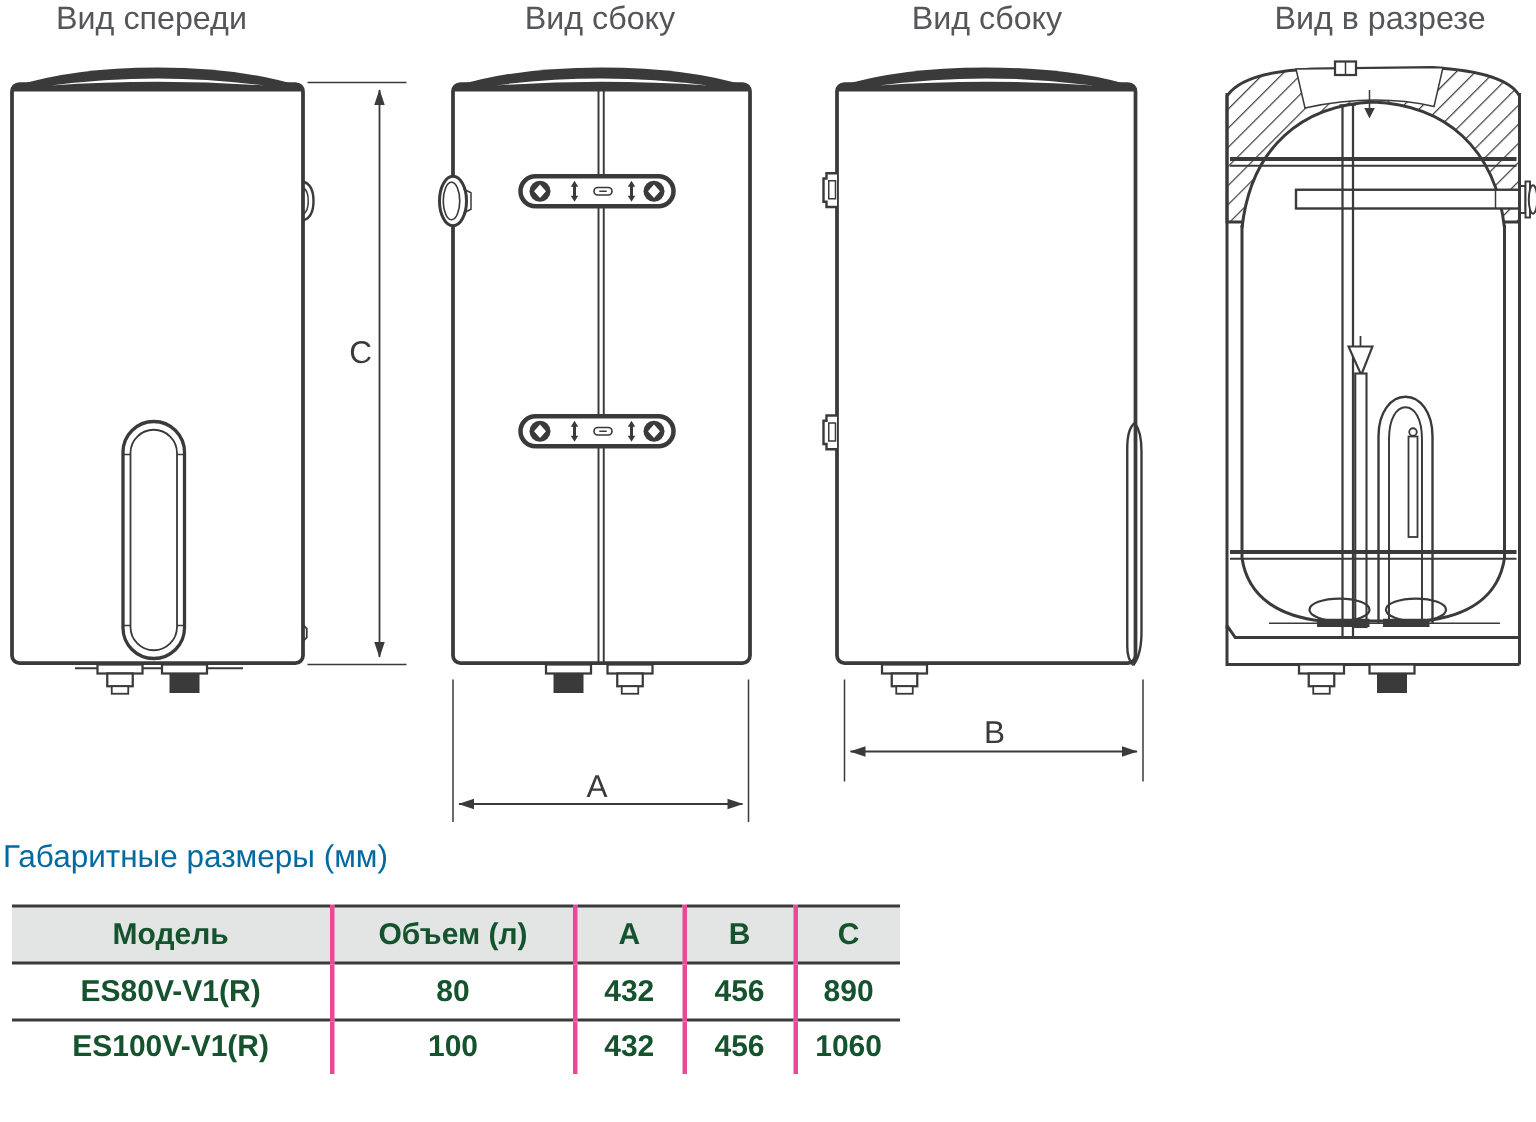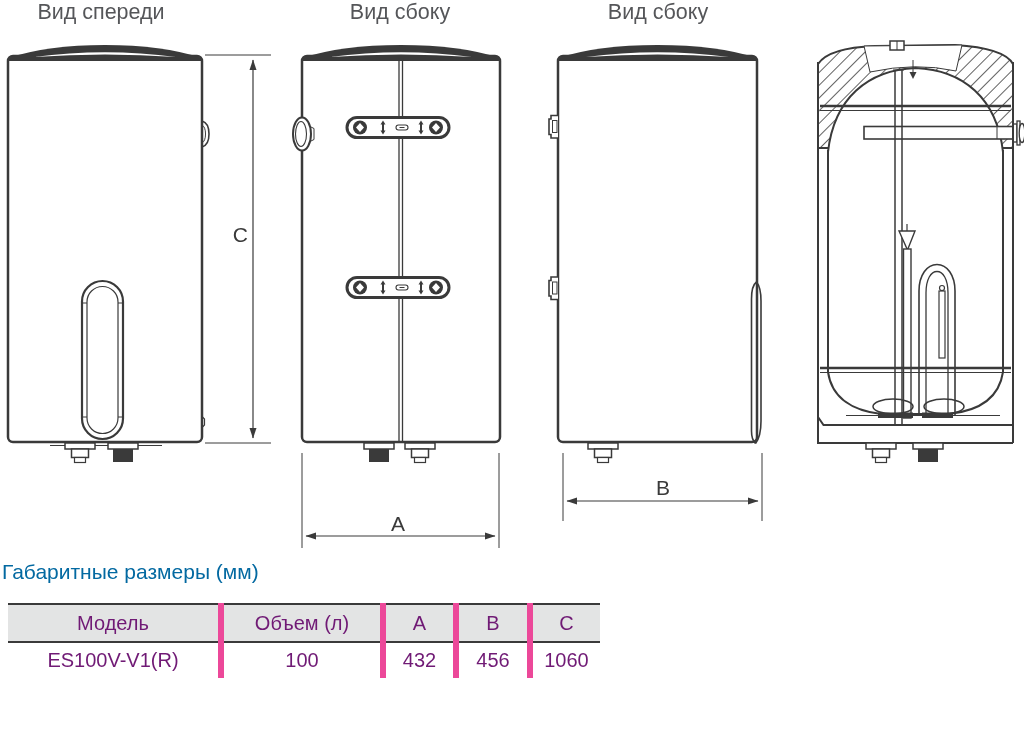--- a/index.html
+++ b/index.html
@@ -6,34 +6,35 @@
   .canvas{position:relative;width:1024px;height:748px;background:#fff;overflow:hidden;
           font-family:"Liberation Sans",sans-serif;}
   .view-title{position:absolute;top:0;transform:translateX(-50%);font-size:21.5px;
               color:#555659;white-space:nowrap;}
   #drawings{position:absolute;left:0;top:0;}
   .dim{font-family:"Liberation Sans",sans-serif;font-size:21px;fill:#3a3a3a;stroke:none;}
   .caption{position:absolute;left:2px;top:560px;font-size:21px;color:#0369a1;}
   table.spec{position:absolute;left:8px;top:603px;width:592px;border-collapse:collapse;
              table-layout:fixed;}
   table.spec th, table.spec td{height:36px;padding:0;text-align:center;vertical-align:middle;
-             font-size:20px;font-weight:400;color:#701a75;}
+             font-size:20px;font-weight:700;color:#14532d;}
   table.spec thead th{background:#e3e4e4;border-top:2px solid #3a3a3a;border-bottom:2px solid #3a3a3a;}
   table.spec tbody tr td{border-bottom:2px solid #3a3a3a;}
   table.spec tbody tr.last td{border-bottom:none;height:35px;}
-  table.spec th + th, table.spec td + td{border-left:6px solid #ec4899;}
+  table.spec th + th, table.spec td + td{border-left:3px solid #ec4899;}
 </style>
 </head>
 <body>
 
 <div class="canvas">
 
   <span class="view-title" style="left:101px">Вид спереди</span>
   <span class="view-title" style="left:400px">Вид сбоку</span>
   <span class="view-title" style="left:658px">Вид сбоку</span>
+  <span class="view-title" style="left:920px">Вид в разрезе</span>
 
   <svg id="drawings" width="1024" height="560" viewBox="0 0 1024 560">
     <defs>
       <marker id="arw" markerUnits="userSpaceOnUse" markerWidth="12" markerHeight="9" refX="10.5" refY="4" orient="auto-start-reverse">
         <path d="M0.5,0.5 L11,4 L0.5,7.5 Z" fill="#3a3a3a"></path>
       </marker>
       <pattern id="hatch" width="9" height="9" patternUnits="userSpaceOnUse" patternTransform="rotate(45)">
         <line x1="0" y1="0" x2="0" y2="9" stroke="#3a3a3a" stroke-width="1.6"></line>
       </pattern>
       <g id="fitw" stroke="#3a3a3a" fill="#fff">
@@ -184,20 +185,27 @@
     <thead>
       <tr>
         <th>Модель</th>
         <th>Объем (л)</th>
         <th>A</th>
         <th>B</th>
         <th>C</th>
       </tr>
     </thead>
     <tbody>
+      <tr>
+        <td>ES80V-V1(R)</td>
+        <td>80</td>
+        <td>432</td>
+        <td>456</td>
+        <td>890</td>
+      </tr>
       <tr class="last">
         <td>ES100V-V1(R)</td>
         <td>100</td>
         <td>432</td>
         <td>456</td>
         <td>1060</td>
       </tr>
     </tbody>
   </table>
 </div>

